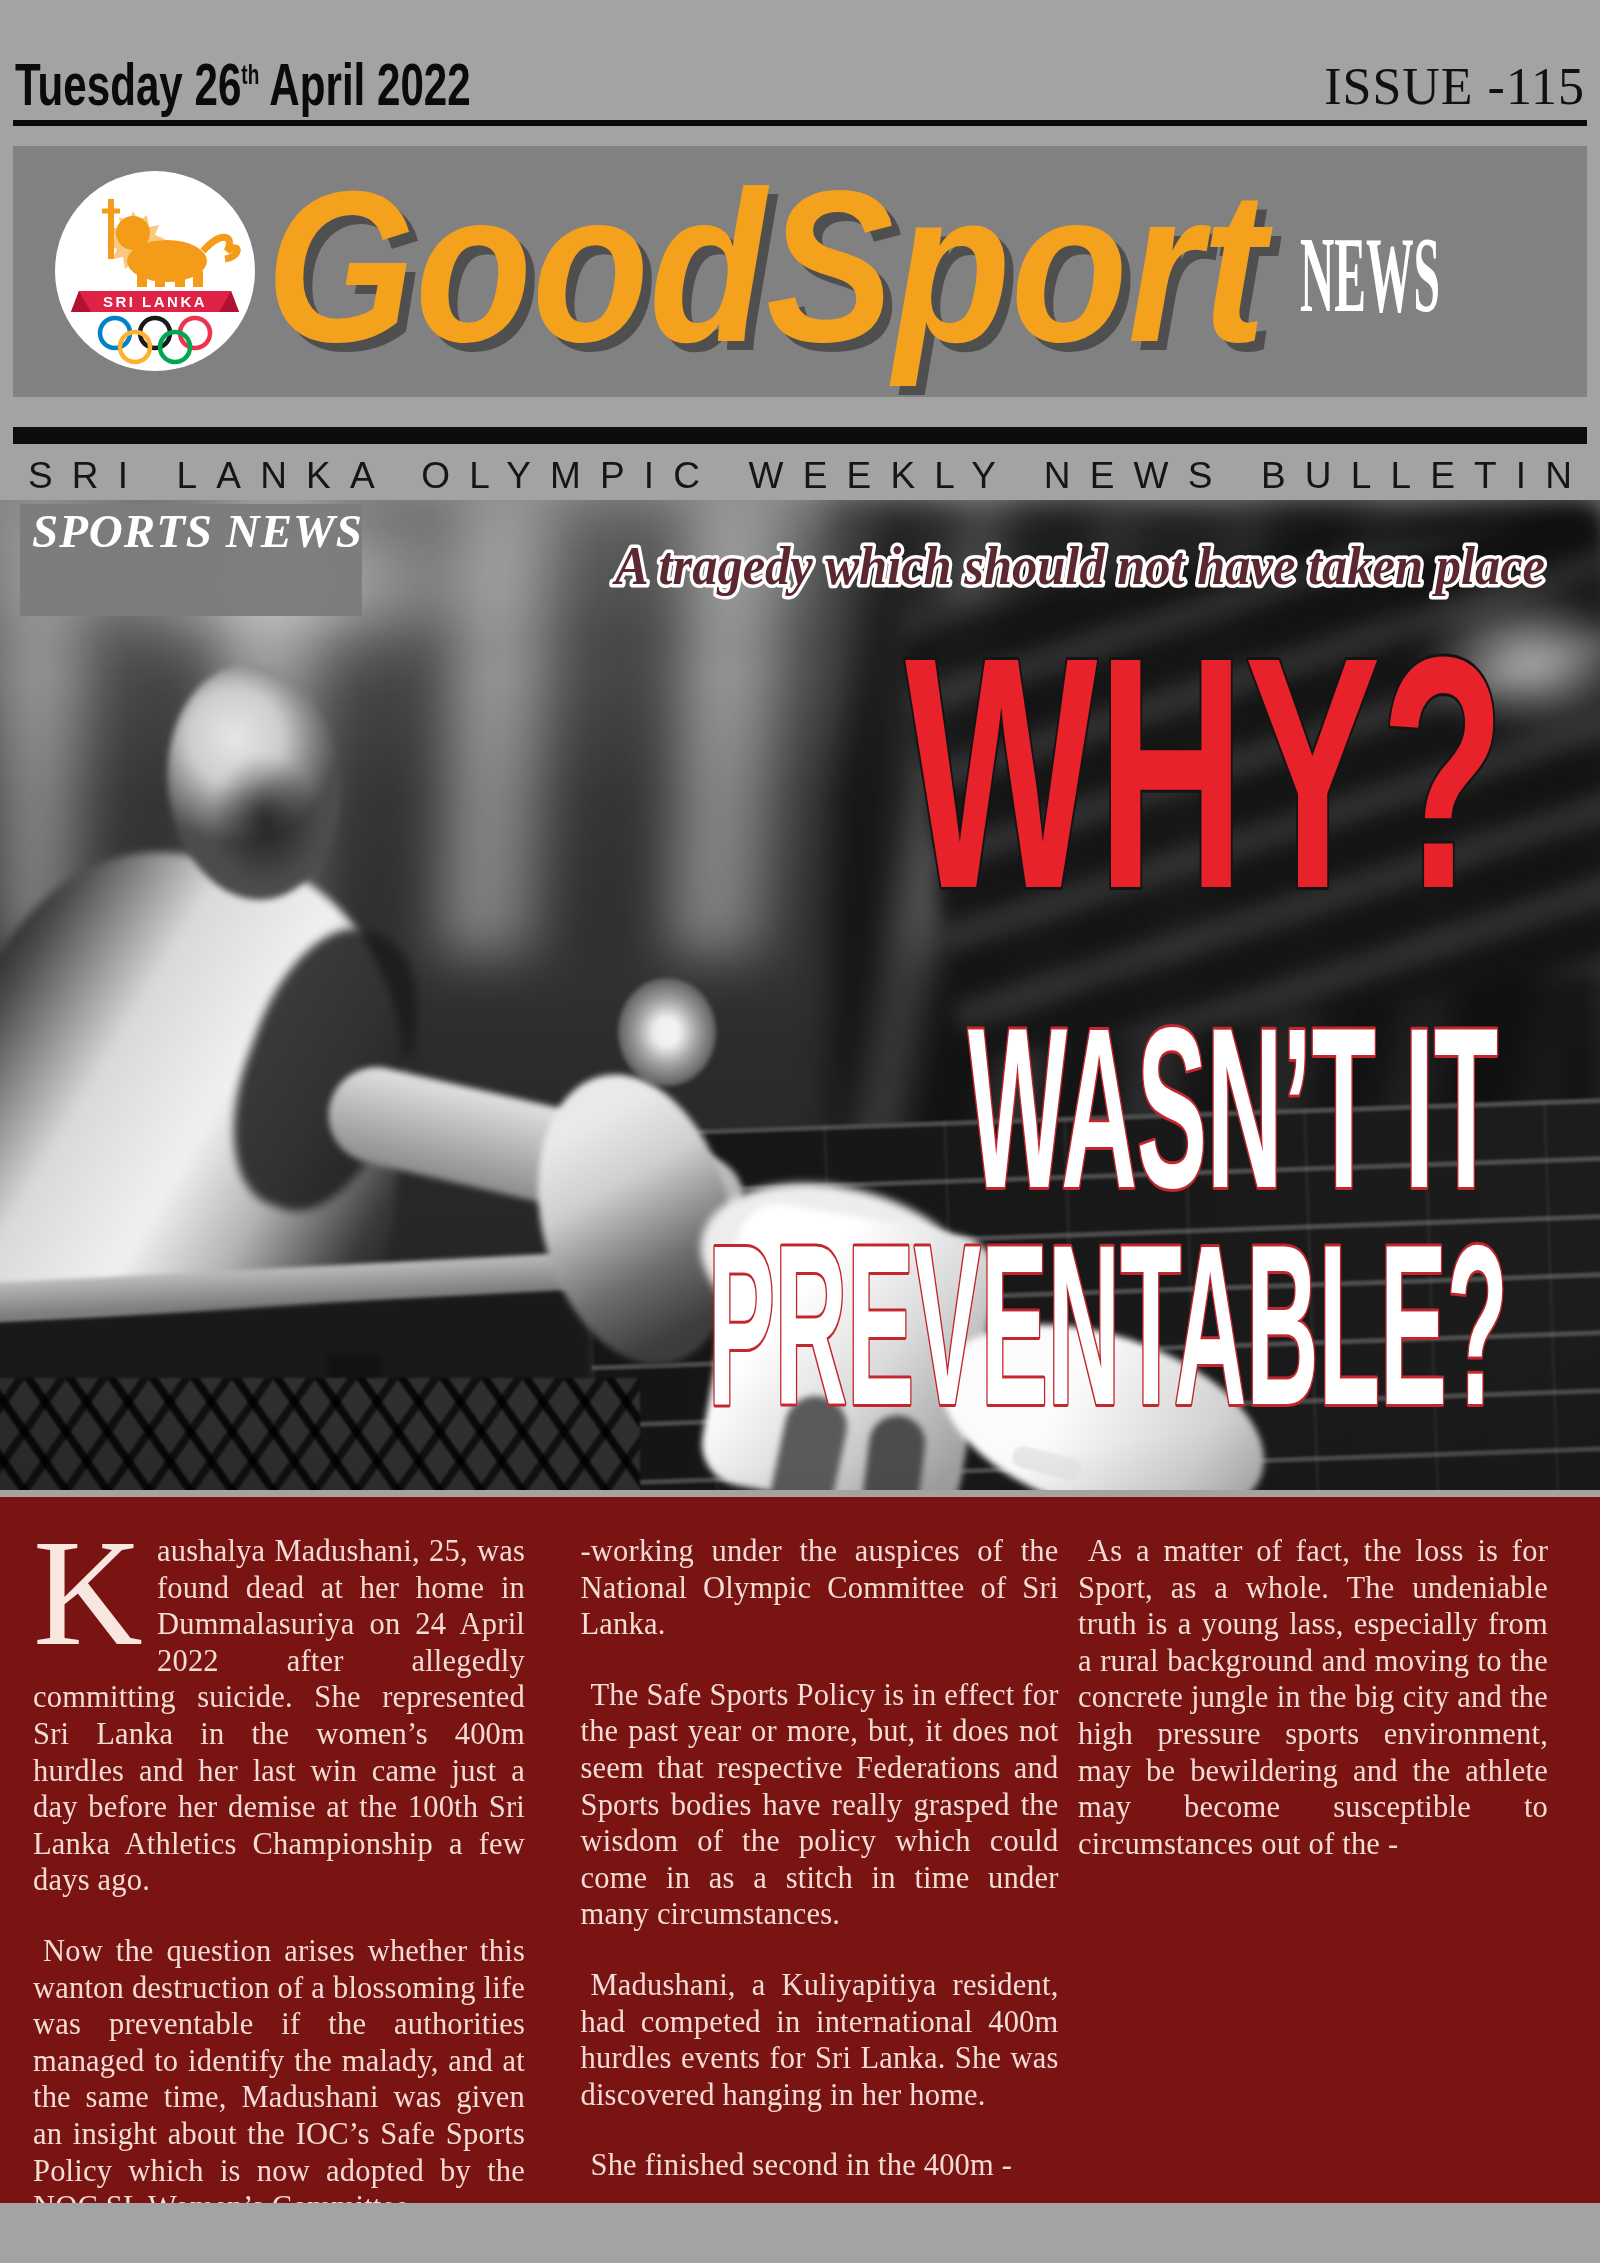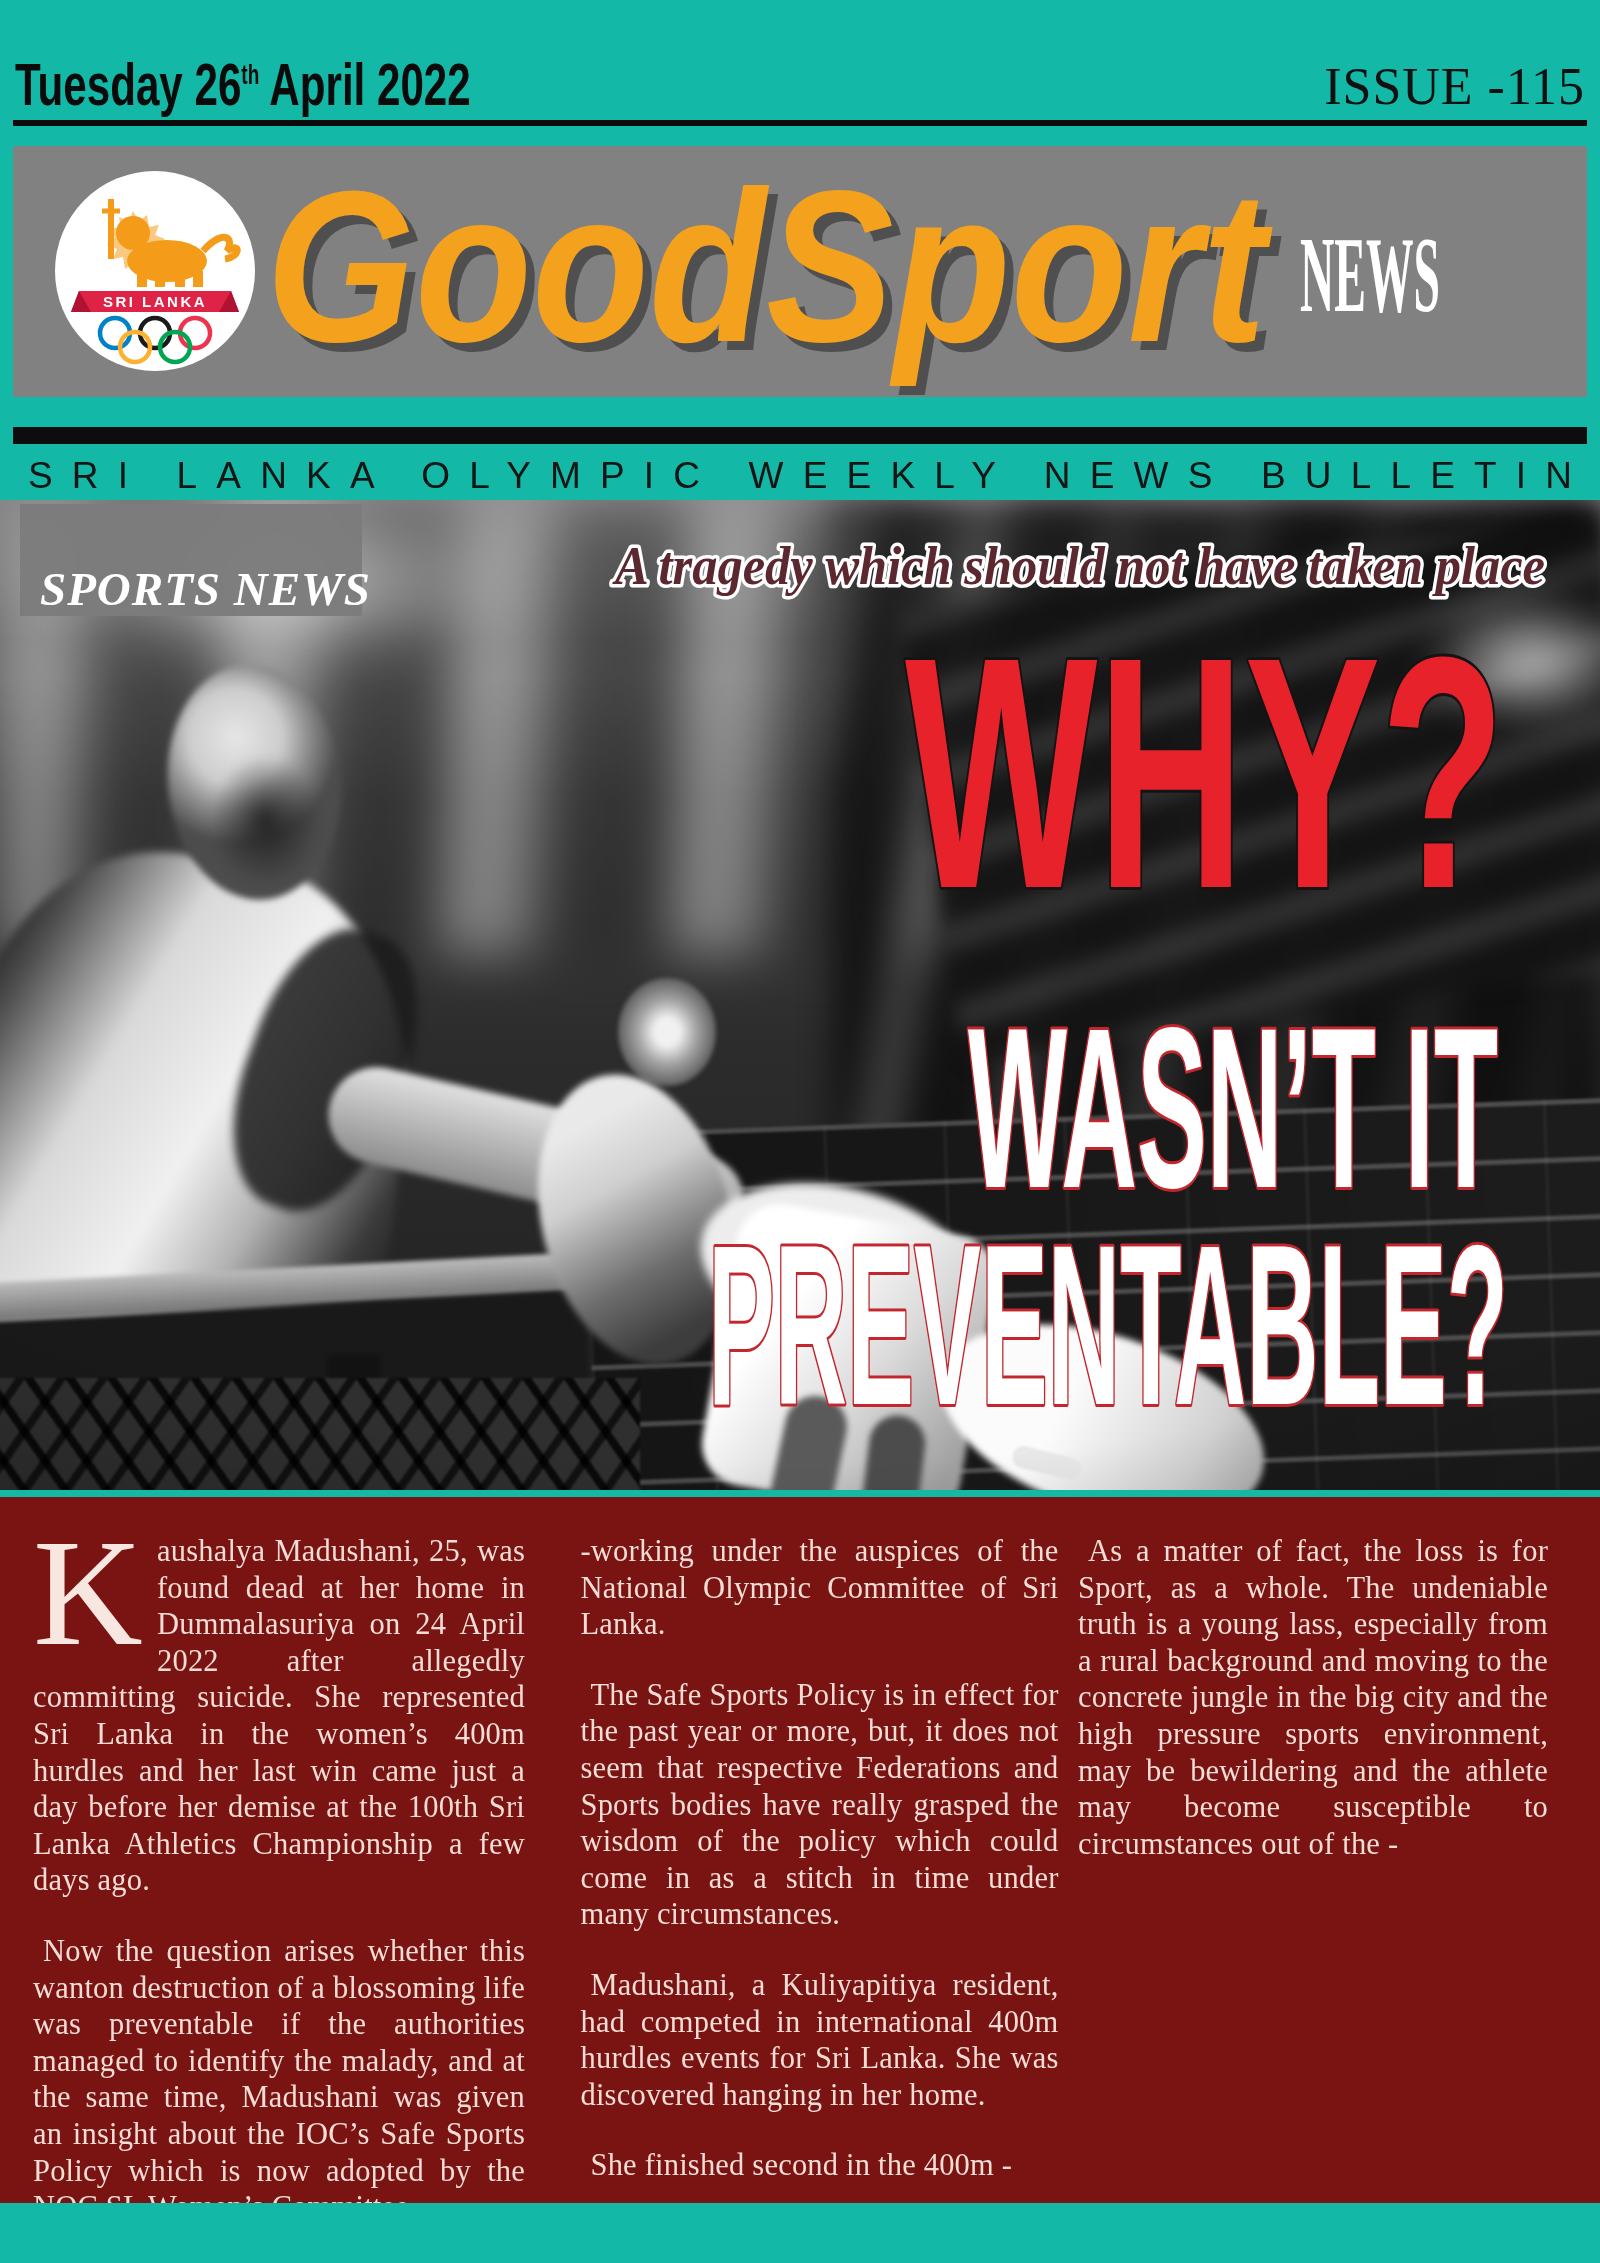--- a/index.html
+++ b/index.html
@@ -4,21 +4,21 @@
 <style>
   :root{
     --sans: "Liberation Sans", "DejaVu Sans", sans-serif;
     --serif: "Liberation Serif", "DejaVu Serif", serif;
     --orange:#F4A11D;
     --gray:#818181;
     --maroon:#7A1413;
     --bodytext:#F2DDD6;
   }
   html,body{margin:0;padding:0;background:#e9e9e9;}
-  .page{position:relative;width:1600px;height:2263px;background:#14b8a6;overflow:hidden;
+  .page{position:relative;width:1600px;height:2263px;background:#a3a3a3;overflow:hidden;
         font-family:var(--serif);}
   
   .top-bar{position:absolute;left:15px;right:15px;top:52px;height:70px;}
   .date{position:absolute;left:0;bottom:4px;font-family:var(--sans);font-weight:bold;
         font-size:54px;letter-spacing:0;white-space:nowrap;
         transform:scale(0.78,1.10);transform-origin:0 100%;color:#0b0b0b;}
   .date sup{font-size:0.45em;vertical-align:super;}
   .issue{position:absolute;right:0;bottom:6px;font-family:var(--serif);font-size:52px;
          color:#111;letter-spacing:1px;}
   .rule{position:absolute;left:13px;top:120px;width:1574px;height:6px;background:#0b0b0b;}
@@ -80,21 +80,21 @@
   .ath-shorts{left:935px;top:835px;width:335px;height:175px;z-index:13;border-radius:50%;transform:rotate(18deg);filter:blur(3px);
       background:linear-gradient(100deg,#fbfbfb 38%,#d2d2d2 78%,#aaaaaa 100%);}
   .ath-arm1{left:772px;top:895px;width:62px;height:185px;z-index:14;border-radius:30px;transform:rotate(12deg);filter:blur(3px);background:#5a5a5a;}
   .ath-arm2{left:862px;top:915px;width:56px;height:175px;z-index:14;border-radius:30px;transform:rotate(7deg);filter:blur(3px);background:#4c4c4c;}
   .ath-strap{left:1012px;top:952px;width:70px;height:22px;z-index:14;border-radius:10px;transform:rotate(14deg);filter:blur(1px);background:#e8e8e8;}
   .vignette{inset:0;z-index:15;
       background:linear-gradient(180deg,rgba(0,0,0,.22),rgba(0,0,0,0) 18%),
                  radial-gradient(120% 90% at 50% 45%,rgba(0,0,0,0) 58%,rgba(0,0,0,.42) 100%);}
   
   .sports-badge{position:absolute;left:20px;top:4px;width:342px;height:112px;z-index:20;
-      background:rgba(124,124,124,.97);display:flex;align-items:flex-end;padding-left:20px;box-sizing:border-box;}
+      background:rgba(124,124,124,.97);display:flex;align-items:flex-start;padding-left:12px;box-sizing:border-box;}
   .sports-badge span{font-family:var(--serif);font-style:italic;font-weight:bold;font-size:47px;
       color:#ffffff;letter-spacing:1px;white-space:nowrap;}
   .svg-abs{position:absolute;z-index:20;overflow:visible;}
   
   .panel{position:absolute;left:0;top:1497px;width:1600px;height:706px;background:var(--maroon);
       box-sizing:border-box;padding:36px 52px 0 33px;overflow:hidden;}
   .cols{display:flex;justify-content:space-between;}
   .col{color:var(--bodytext);font-family:var(--serif);font-size:30.5px;line-height:36.6px;
       text-align:justify;letter-spacing:.2px;}
   .col1{width:492px;} .col2{width:478px;margin-left:36px;} .col3{width:470px;}

